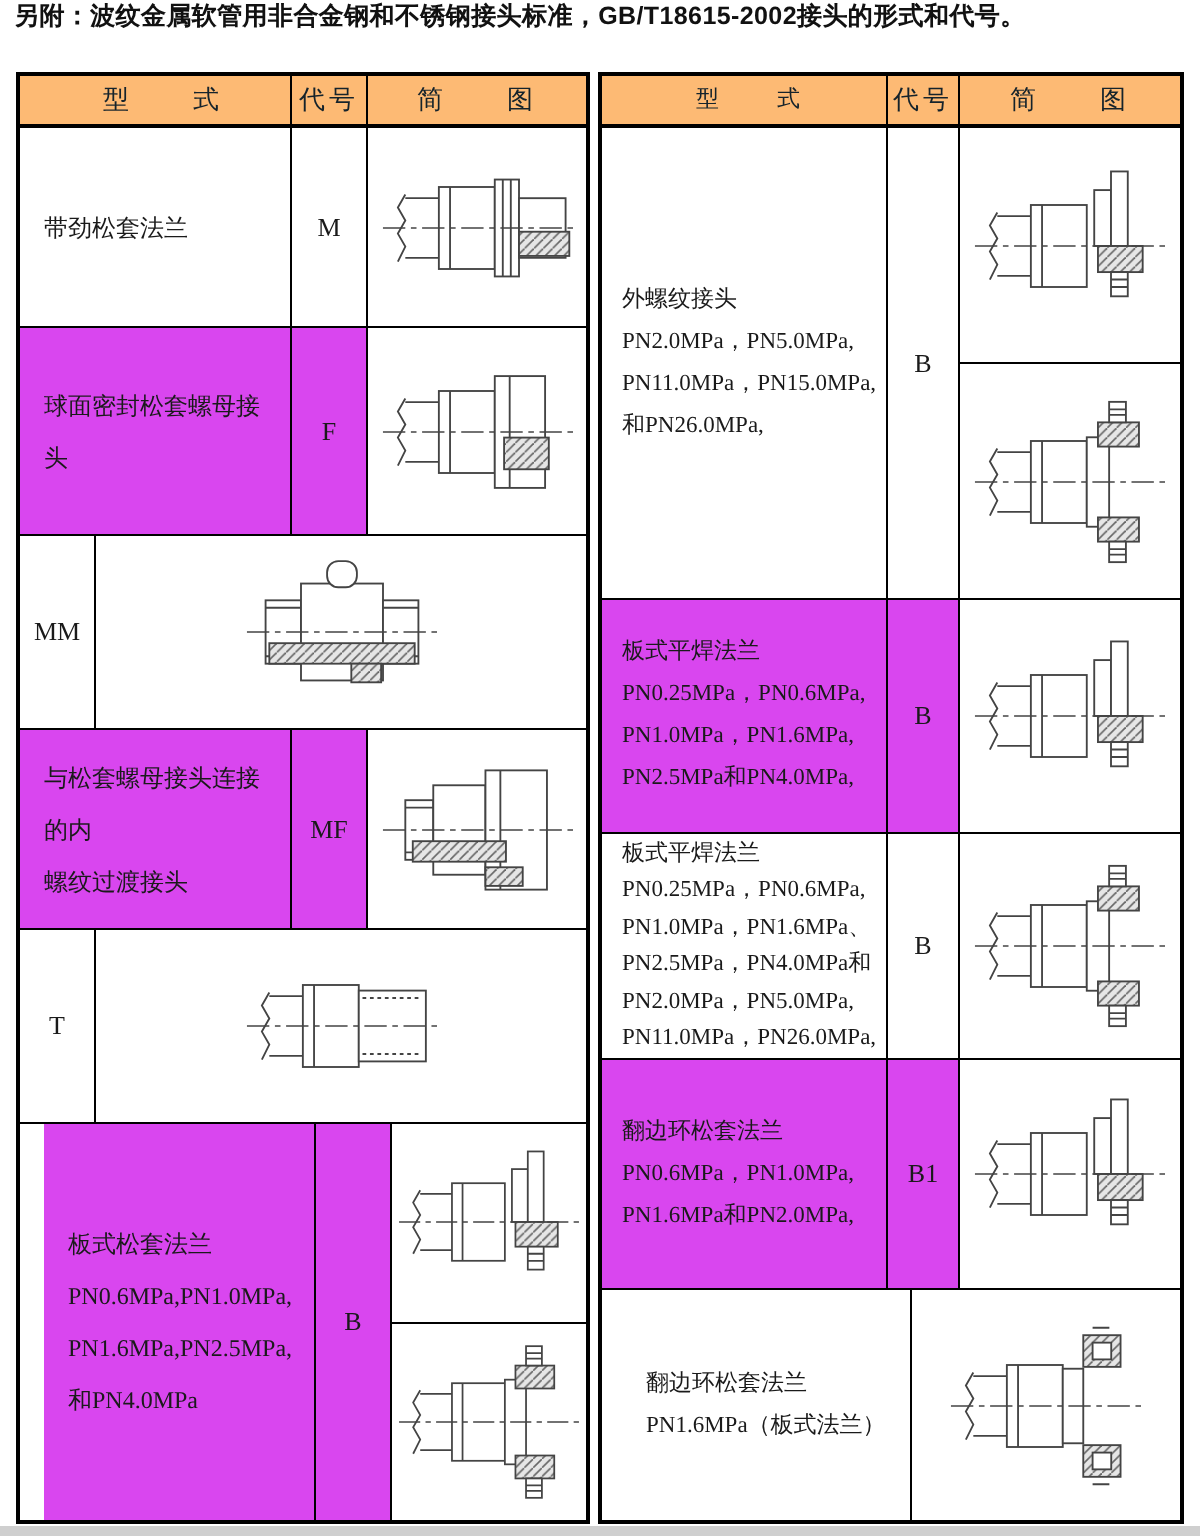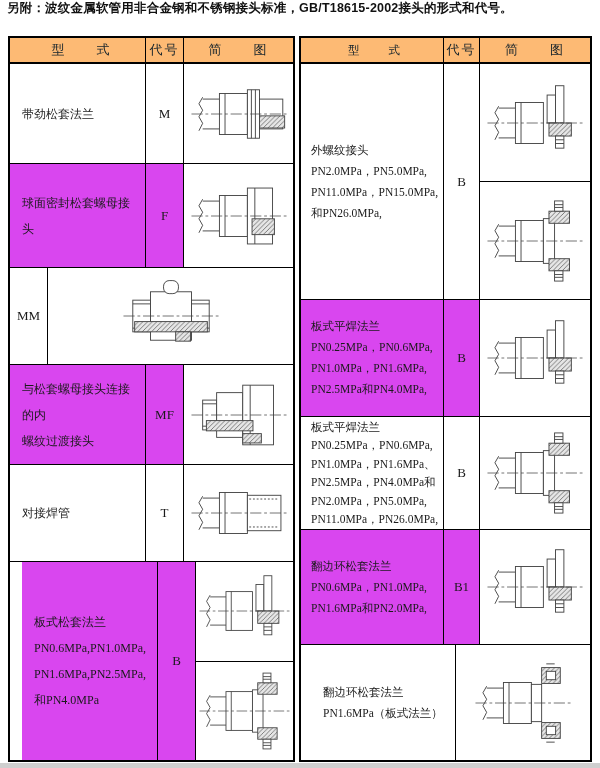--- a/index.html
+++ b/index.html
@@ -157,21 +157,20 @@
           <line x1="67" y1="12" x2="67" y2="76"></line>
           <rect x="20" y="50" width="50" height="11" fill="url(#hx)"></rect>
           <rect x="59" y="64" width="20" height="10" fill="url(#hx)"></rect>
         </g>
         <use href="#cl"></use>
       </svg>
     </div>
   </div>
 
   <div class="row" style="height:97px">
-    <div class="cell c-type">对接焊管</div>
     <div class="cell c-code">T</div>
     <div class="cell c-diag">
       <svg class="diag" viewBox="0 0 110 88">
         <use href="#pipe"></use>
         <g fill="#fff" stroke="#444">
           <rect x="64" y="25" width="36" height="38"></rect>
           <path d="M66 29 H98 M66 59 H98" fill="none" stroke-dasharray="2 2"></path>
         </g>
         <use href="#cl"></use>
       </svg>

